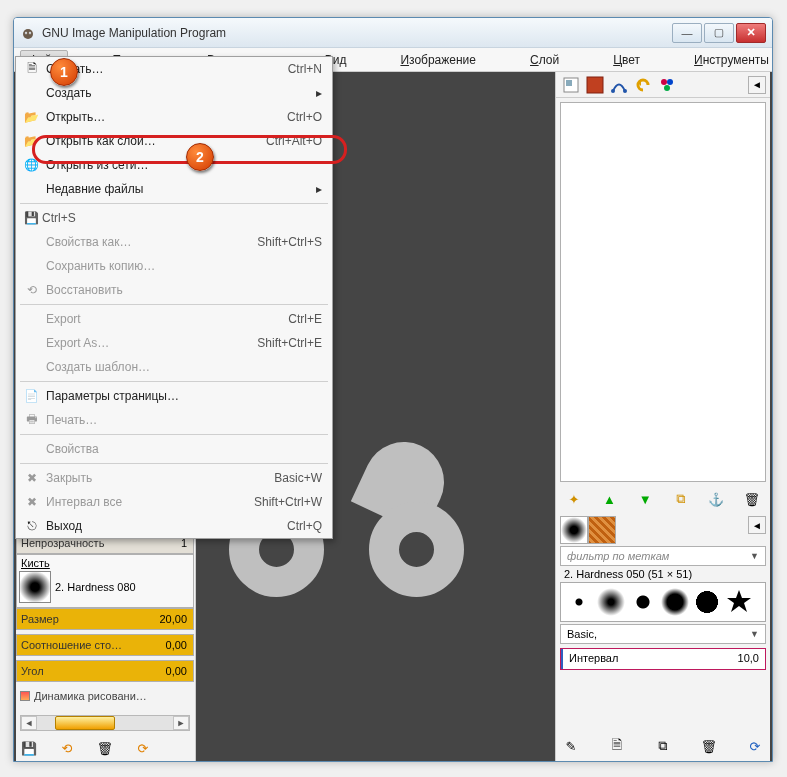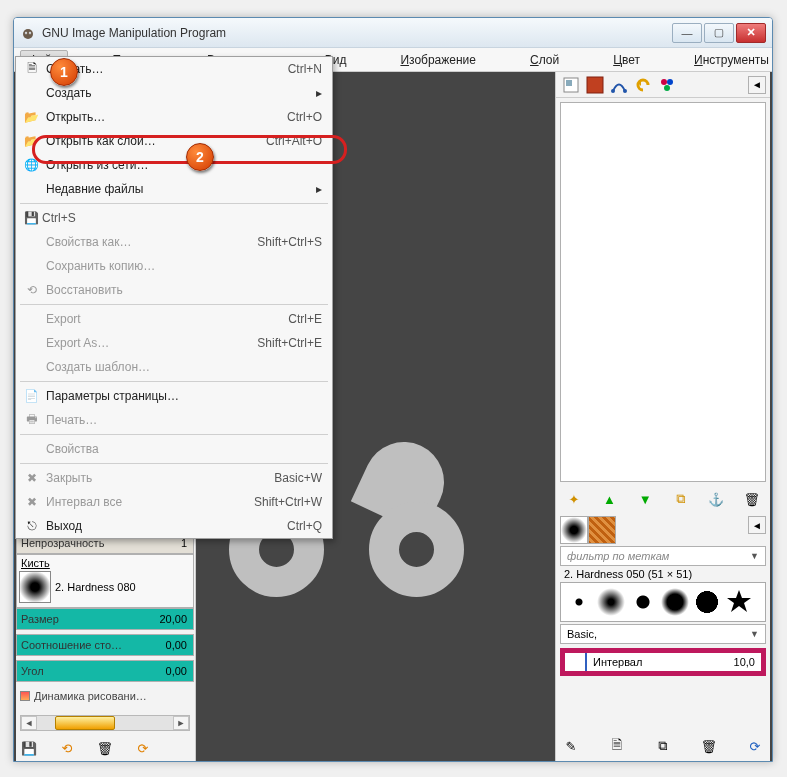--- a/index.html
+++ b/index.html
@@ -24,21 +24,21 @@
   .canvas-wilber .eye { width: 95px; height: 95px; border-radius: 50%; background: #454545; position: absolute; border: 30px solid #bfbfbf; }
   .canvas-wilber .eye.left { left: 20px; top: 60px; }
   .canvas-wilber .eye.right { left: 160px; top: 60px; }
   .canvas-wilber .ear { width: 80px; height: 80px; background: #bfbfbf; position: absolute; border-radius: 50% 50% 0 0; }
   .canvas-wilber .ear.l { left: 30px; top: 0; transform: rotate(-25deg); }
   .canvas-wilber .ear.r { left: 155px; top: 0; transform: rotate(25deg); }
 
   
   .leftdock { position: absolute; left: 2px; top: 0; width: 180px; height: 100%; background: #f3f3f3; border-right: 1px solid #ccc; }
   .tooloptions { position: absolute; top: 460px; width: 178px; }
-  .optrow { display: flex; align-items: center; border: 1px solid #b0b0b0; background: #14b8a6; height: 22px; font-size: 11px; }
+  .optrow { display: flex; align-items: center; border: 1px solid #b0b0b0; background: #eab308; height: 22px; font-size: 11px; }
   .optrow .lbl { flex: 1; padding-left: 4px; color: #333; }
   .optrow .val { width: 48px; text-align: right; padding-right: 6px; }
   .optrow.first { background: #e3dfd6; }
   .brushprev { display: flex; align-items: center; padding: 2px 0; }
   .brushprev .thumb { width: 32px; height: 32px; border: 1px solid #888; background: radial-gradient(circle,#000 20%,#fff 75%); margin-right: 4px; }
   .brushpanel { background: #f8f8f8; border: 1px solid #b0b0b0; padding: 2px; }
   .dyn { height: 20px; display: flex; align-items: center; padding-left: 4px; font-size: 11px; color: #444; }
   .dyn .sw { width: 10px; height: 10px; border: 1px solid #888; margin-right: 4px; background: linear-gradient(#f55,#fa5); }
   .hsb { position: absolute; left: 4px; bottom: 30px; width: 170px; height: 16px; background: #efefef; border: 1px solid #b8b8b8; display: flex; }
   .hsb .btn { width: 16px; height: 14px; background: #f5f5f5; border: 1px solid #c4c4c4; display: flex; align-items: center; justify-content: center; font-size: 9px; color: #555; }
@@ -60,21 +60,21 @@
   .brushtab.w { background: linear-gradient(45deg,#e09040 25%,#c06010 25%,#c06010 50%,#e09040 50%,#e09040 75%,#c06010 75%); background-size: 8px 8px; }
   .filterbar { border: 1px solid #b0b0b0; background: #fff; font-size: 11px; font-style: italic; color: #888; padding: 3px 6px; margin-top: 2px; display: flex; align-items: center; }
   .brushinfo { font-size: 11px; padding: 2px 4px; }
   .brushstrip { border: 1px solid #aaa; background: #fff; height: 40px; display: flex; align-items: center; gap: 4px; padding: 0 4px; overflow: hidden; }
   .bicon { width: 28px; height: 28px; }
   .bicon.dot { background: radial-gradient(circle,#000 0,#000 3px,#fff 4px); }
   .bicon.fuzz { background: radial-gradient(circle,#000 15%,#fff 70%); }
   .bicon.big { background: radial-gradient(circle,#000 40%,#fff 70%); }
   .bicon.disc { background: radial-gradient(circle,#000 55%,#fff 56%); }
   .combo { border: 1px solid #b0b0b0; background: #fff; font-size: 11px; padding: 3px 6px; margin-top: 2px; display: flex; align-items: center; }
-  .spacing { border: 5px solid #be185d; background: #fff; margin-top: 4px; display: flex; height: 28px; padding-left: 20px; }
+  .spacing { border: 1px solid #be185d; background: #fff; margin-top: 4px; display: flex; height: 22px; }
   .spacing .lab { flex: 1; font-size: 11px; padding: 3px 6px; border-left: 2px solid #3060c0; }
   .spacing .num { width: 48px; text-align: right; font-size: 11px; padding: 3px 6px; }
   .rightbtm { position: absolute; left: 6px; bottom: 6px; right: 6px; display: flex; justify-content: space-between; }
 
   
   .dropdown { position: absolute; left: 15px; top: 56px; width: 318px; background: #f7f7f7; border: 1px solid #a0a0a0; box-shadow: 2px 3px 6px rgba(0,0,0,.3); z-index: 20; font-size: 12px; }
   .ddrow { display: flex; align-items: center; height: 24px; padding: 0 10px 0 6px; color: #222; }
   .ddrow.disabled { color: #9a9a9a; }
   .ddrow .ico { width: 20px; display: inline-flex; align-items: center; justify-content: center; font-size: 12px; }
   .ddrow .txt { flex: 1; padding-left: 4px; }

